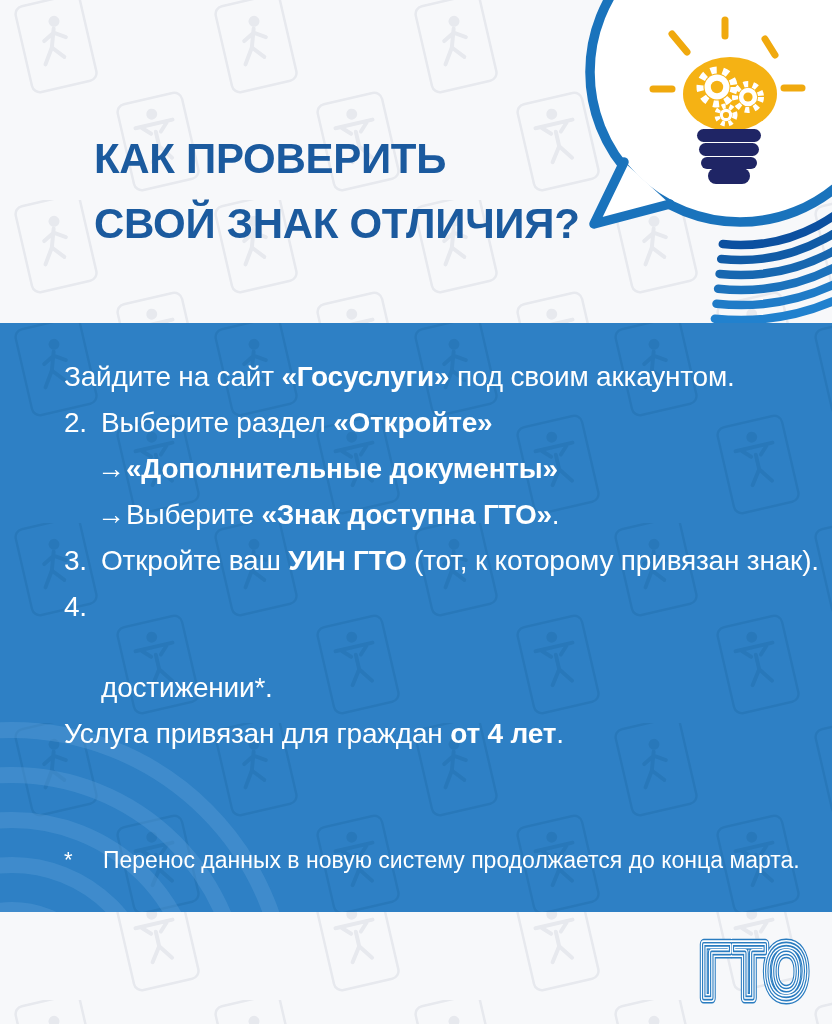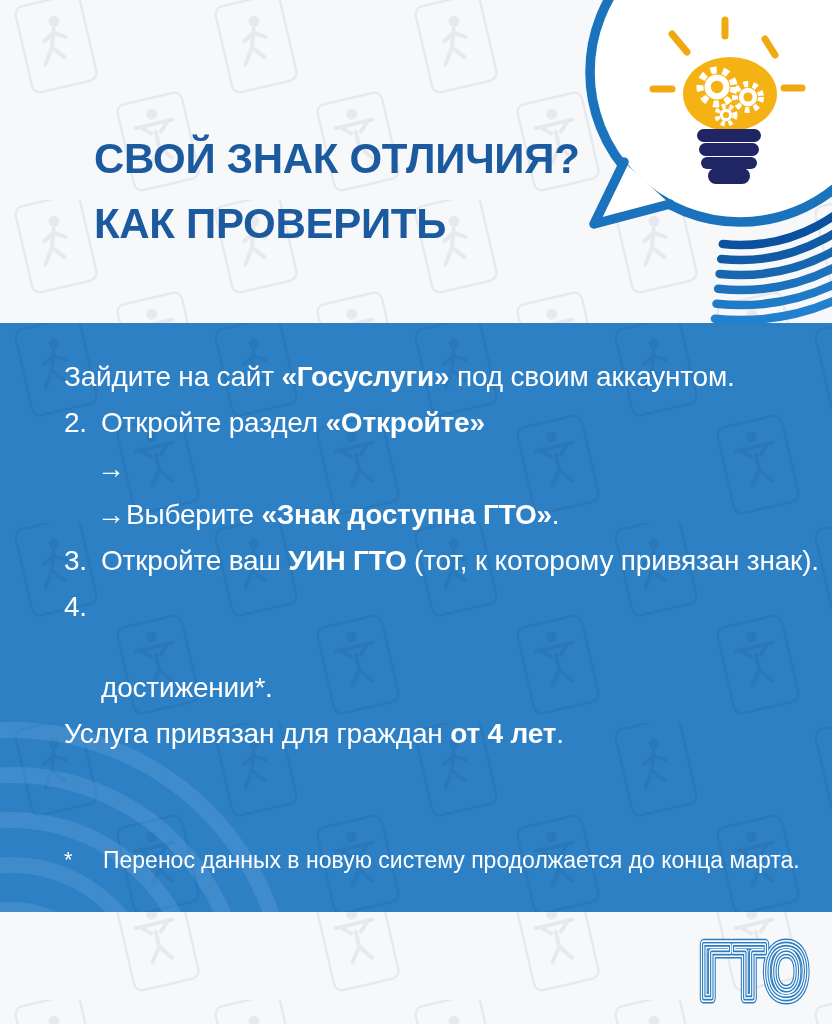--- a/index.html
+++ b/index.html
@@ -116,22 +116,22 @@
         <rect x="137" y="129" width="64" height="13" rx="6.5"></rect>
         <rect x="139" y="143" width="60" height="13" rx="6.5"></rect>
         <rect x="141" y="157" width="56" height="12" rx="6"></rect>
         <rect x="148" y="168" width="42" height="16" rx="8"></rect>
       </g>
     </g>
   </svg>
 
   
   <h1 class="title" style="margin:0;">
+    <div>КАК ПРОВЕРИТЬ</div>
     <div>СВОЙ ЗНАК ОТЛИЧИЯ?</div>
-    <div>КАК ПРОВЕРИТЬ</div>
   </h1>
 
   
   <section class="panel">
     <svg class="panel-pattern" width="832" height="589">
       <rect width="832" height="589" fill="url(#patBlue)"></rect>
     </svg>
     <svg class="rings" width="320" height="340">
       <g fill="none" stroke="#5B9FD8" stroke-opacity="0.38" stroke-width="16">
         <circle cx="12" cy="433" r="95"></circle>
@@ -141,24 +141,25 @@
         <circle cx="12" cy="433" r="275"></circle>
       </g>
     </svg>
 
     <div class="lines">
       <div class="line">
         <span><span>Зайдите на сайт </span><b>«Госуслуги»</b><span> под своим аккаунтом.</span></span>
       </div>
       <div class="line">
         <span class="num">2.</span>
-        <span><span>Откройте раздел </span><b>«Откройте»</b><span></span></span>
+        <span><span>Выберите раздел </span><b>«Откройте»</b><span></span></span>
       </div>
       <div class="line">
         <span class="bullet">→</span>
+        <span><span></span><b>«Дополнительные документы»</b><span></span></span>
       </div>
       <div class="line">
         <span class="bullet">→</span>
         <span><span>Выберите </span><b>«Знак доступна ГТО»</b><span>.</span></span>
       </div>
       <div class="line">
         <span class="num">3.</span>
         <span><span>Откройте ваш </span><b>УИН ГТО</b><span> (тот, к которому привязан знак).</span></span>
       </div>
       <div class="line">

